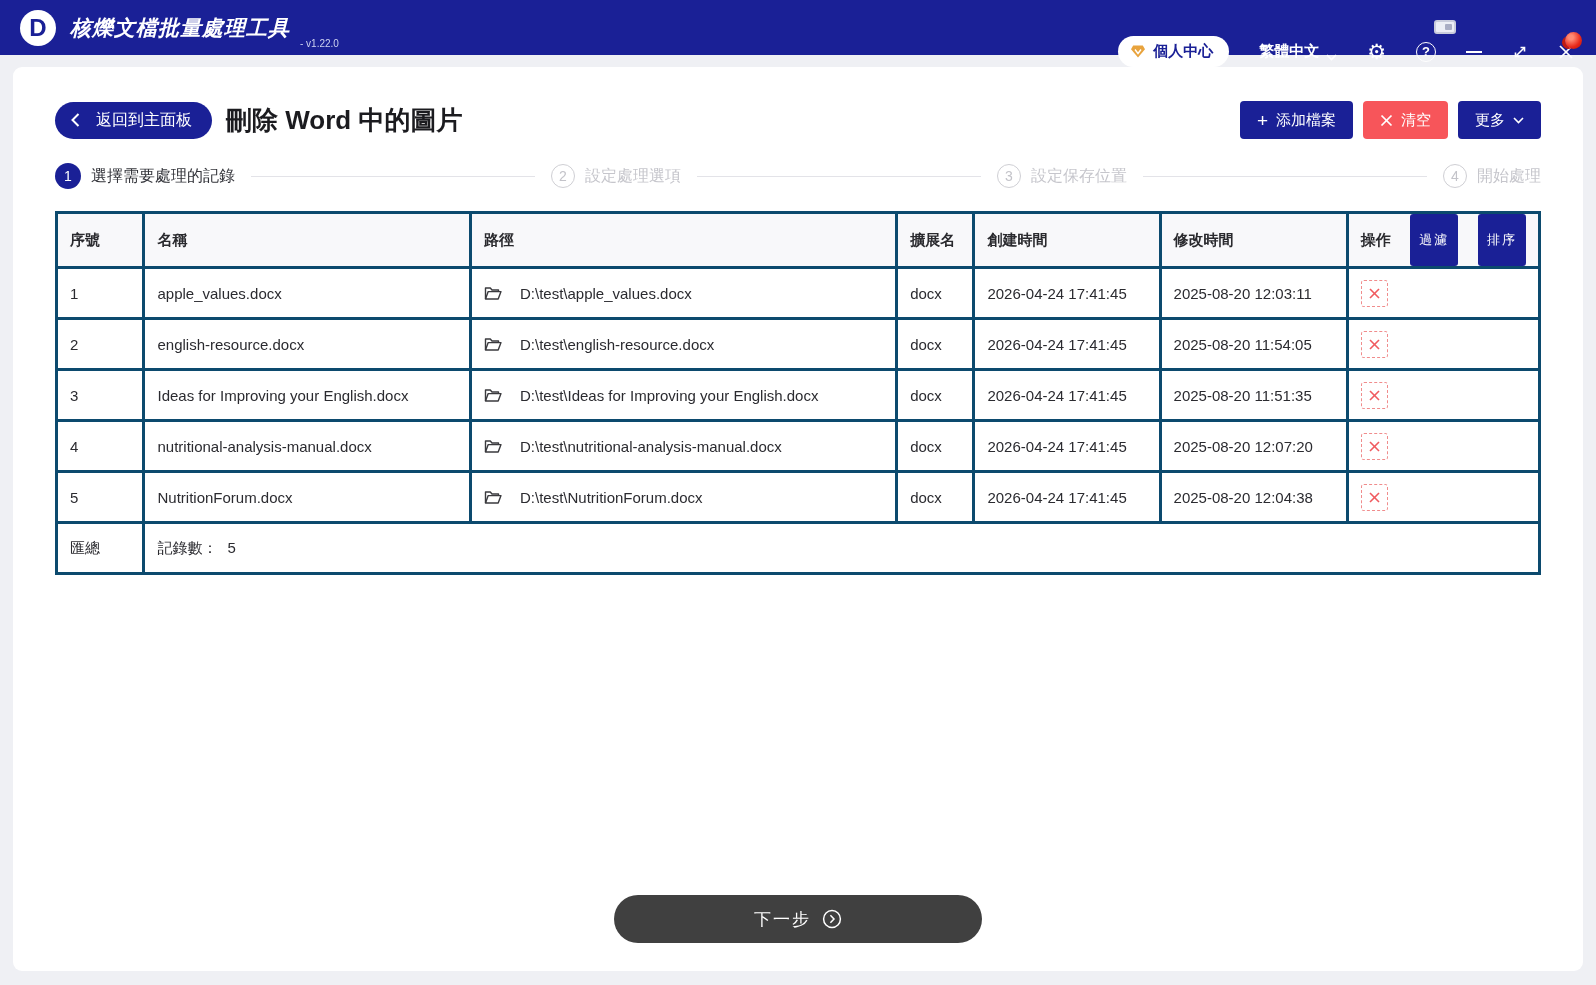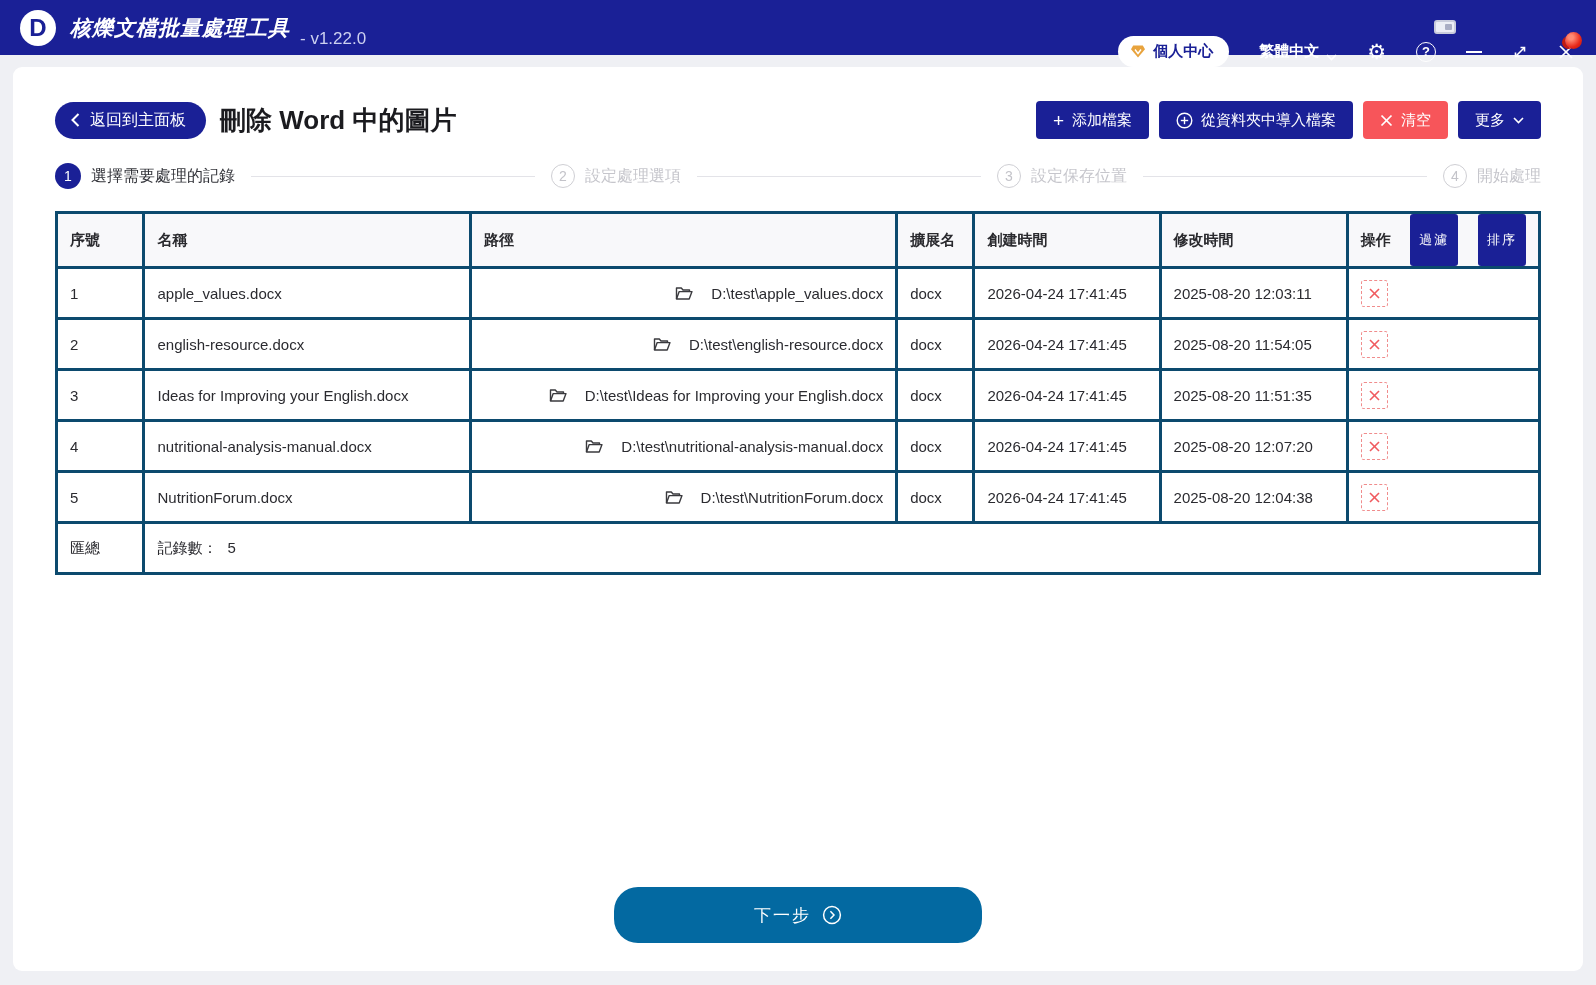--- a/index.html
+++ b/index.html
@@ -2,40 +2,40 @@
 <html><head>
 <meta charset="utf-8">
 <style>
   * { margin:0; padding:0; box-sizing:border-box; }
   html,body { width:1596px; height:985px; font-family:"Liberation Sans","DejaVu Sans",sans-serif; background:#eff0f4; overflow:hidden; }
 
   
   .titlebar { height:55px; background:#1a2096; display:flex; align-items:center; padding:0 22px 0 20px; position:relative; }
   .logo { width:36px; height:36px; border-radius:50%; background:#fff; color:#1a2096; font-weight:bold; font-size:24px; display:flex; align-items:center; justify-content:center; margin-right:14px; }
   .app-title { color:#fff; font-size:21px; font-weight:bold; letter-spacing:1px;font-style:italic; }
-  .app-version { color:#cdd1f0; font-size:17px; margin-left:10px; align-self:flex-end; padding-bottom:6px; }
+  .app-version { color:#cdd1f0; font-size:10px; margin-left:10px; align-self:flex-end; padding-bottom:6px; }
   .titlebar-right { margin-left:auto; display:flex; align-items:center; gap:30px;margin-top:48px; }
   .user-pill { background:#fff; border-radius:16px; height:31px; padding:0 16px 0 12px; display:flex; align-items:center; gap:7px; color:#1a2096; font-size:15px; font-weight:bold; cursor:pointer; }
   .lang { color:#fff; font-size:15px; font-weight:bold; display:flex; align-items:flex-end; gap:7px; cursor:pointer; }
   .tb-icon { color:#fff; display:flex; align-items:center; justify-content:center; cursor:pointer; position:relative; }
   .gear-glyph { font-size:21px; line-height:1; }
   .help-circle { width:20px; height:20px; border:1.6px solid #fff; border-radius:50%; font-size:13px; font-weight:bold; display:flex; align-items:center; justify-content:center; }
   .capture-badge { position:absolute; top:-22px; left:18px; width:22px; height:14px; background:#eceef6; border:2px solid #c9ccdc; border-radius:3px; }
   .capture-badge::after { content:""; position:absolute; right:2px; top:2px; width:7px; height:6px; background:#a9adc4; border-radius:1px; }
   .min-bar { width:16px; height:2px; background:#fff; }
   .close-wrap { position:relative; }
   .red-pin { position:absolute; top:-12px; right:-8px; width:17px; height:17px; border-radius:50%; background:radial-gradient(circle at 35% 32%, #ff8a73 15%, #e8281a 60%, #b01208); box-shadow:-5px 2px 0 -2px #c21a0e; }
 
   
   .page { padding:12px 13px 14px; height:930px; }
   .card { background:#fff; border-radius:9px; height:100%; padding:34px 42px 26px; display:flex; flex-direction:column; }
 
   
   .card-toolbar { display:flex; align-items:center; margin-bottom:24px; }
-  .back-btn { background:#1a2096; color:#fff; border:none; height:37px; border-radius:19px; padding:0 20px 0 16px; font-size:16px; display:flex; align-items:center; gap:10px; cursor:pointer; font-family:inherit;justify-content:center; }
+  .back-btn { background:#1a2096; color:#fff; border:none; height:37px; border-radius:19px; padding:0 20px 0 16px; font-size:16px; display:flex; align-items:center; gap:16px; cursor:pointer; font-family:inherit;justify-content:center; }
   .page-title { font-size:26px; font-weight:bold; color:#1b1b1f; margin-left:14px; }
   .toolbar-actions { margin-left:auto; display:flex; gap:10px; }
   .action-btn { border:none; height:38px; border-radius:4px; padding:0 17px; font-size:15px; color:#fff; background:#1a2096; display:flex; align-items:center; gap:8px; cursor:pointer; font-family:inherit; }
   .action-btn.red { background:#f7555a; }
   .plus-glyph { font-size:19px; line-height:1; }
 
   
   .steps { display:flex; align-items:center; margin-bottom:22px; }
   .step { display:flex; align-items:center; gap:10px; flex-shrink:0; }
   .step-circle { width:26px; height:26px; border-radius:50%; display:flex; align-items:center; justify-content:center; font-size:14px; }
@@ -52,27 +52,27 @@
   td { height:51px; padding:0 12px; font-weight:normal; }
   .col-index { width:86px; }
   .col-name { width:321px; }
   .col-path { width:419px; }
   .col-ext { width:76px; }
   .col-created { width:183px; }
   .col-modified { width:184px; }
   .col-actions { width:189px; }
   .th-actions-inner { display:flex; align-items:center; gap:9px;justify-content:space-between; }
   .mini-btn { background:#1a2096; color:#fff; border:none; border-radius:3px; font-size:13px; padding:17px 9px; cursor:pointer; font-family:inherit; letter-spacing:2px; }
-  .path-cell { display:flex; align-items:center; gap:18px;justify-content:flex-end; }
+  .path-cell { display:flex; align-items:center; gap:18px; }
   .del-btn { width:27px; height:27px; border:1px dashed #f08c8c; border-radius:3px; background:#fff; display:flex; align-items:center; justify-content:center; cursor:pointer; }
   .summary-value { margin-left:10px; }
 
   .spacer { flex-grow:1; }
   .next-row { display:flex; justify-content:center; padding-bottom:2px; }
-  .next-btn { width:368px; height:56px; border-radius:24px; background:#0369a1; color:#fff; border:none; font-size:17px; display:flex; align-items:center; justify-content:center; gap:11px; cursor:pointer; font-family:inherit; letter-spacing:2px; }
+  .next-btn { width:368px; height:48px; border-radius:24px; background:#404040; color:#fff; border:none; font-size:17px; display:flex; align-items:center; justify-content:center; gap:11px; cursor:pointer; font-family:inherit; letter-spacing:2px; }
 
   svg { display:block; }
 </style>
 </head>
 <body>
 
 <div class="titlebar">
   <div class="logo">D</div>
   <div class="app-title">核爍文檔批量處理工具</div>
   <div class="app-version">- v1.22.0</div>
@@ -143,30 +143,20 @@
             </svg>
         </span>
         <span>返回到主面板</span>
       </button>
       <div class="page-title">刪除 Word 中的圖片</div>
 
       <div class="toolbar-actions">
         <button class="action-btn">
           <span class="plus-glyph">+</span>
           <span>添加檔案</span>
-        </button>
-        <button class="action-btn">
-          <span>
-            <svg width="17" height="17" viewBox="0 0 17 17">
-                <circle cx="8.5" cy="8.5" r="7.3" stroke="#fff" stroke-width="1.4" fill="none"></circle>
-                <line x1="8.5" y1="4.8" x2="8.5" y2="12.2" stroke="#fff" stroke-width="1.4"></line>
-                <line x1="4.8" y1="8.5" x2="12.2" y2="8.5" stroke="#fff" stroke-width="1.4"></line>
-              </svg>
-          </span>
-          <span>從資料夾中導入檔案</span>
         </button>
         <button class="action-btn red">
           <span>
             <svg width="13" height="13" viewBox="0 0 13 13">
                 <line x1="1.5" y1="1.5" x2="11.5" y2="11.5" stroke="#fff" stroke-width="1.7"></line>
                 <line x1="11.5" y1="1.5" x2="1.5" y2="11.5" stroke="#fff" stroke-width="1.7"></line>
               </svg>
           </span>
           <span>清空</span>
         </button>

